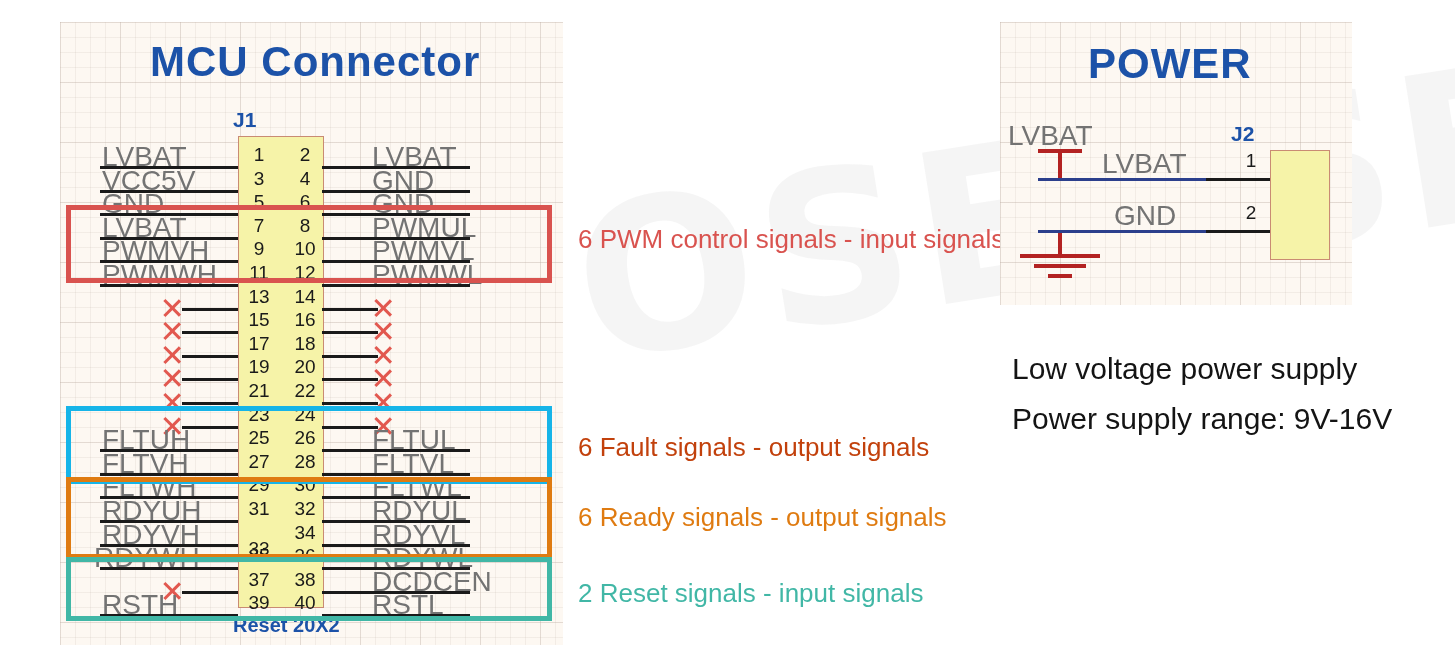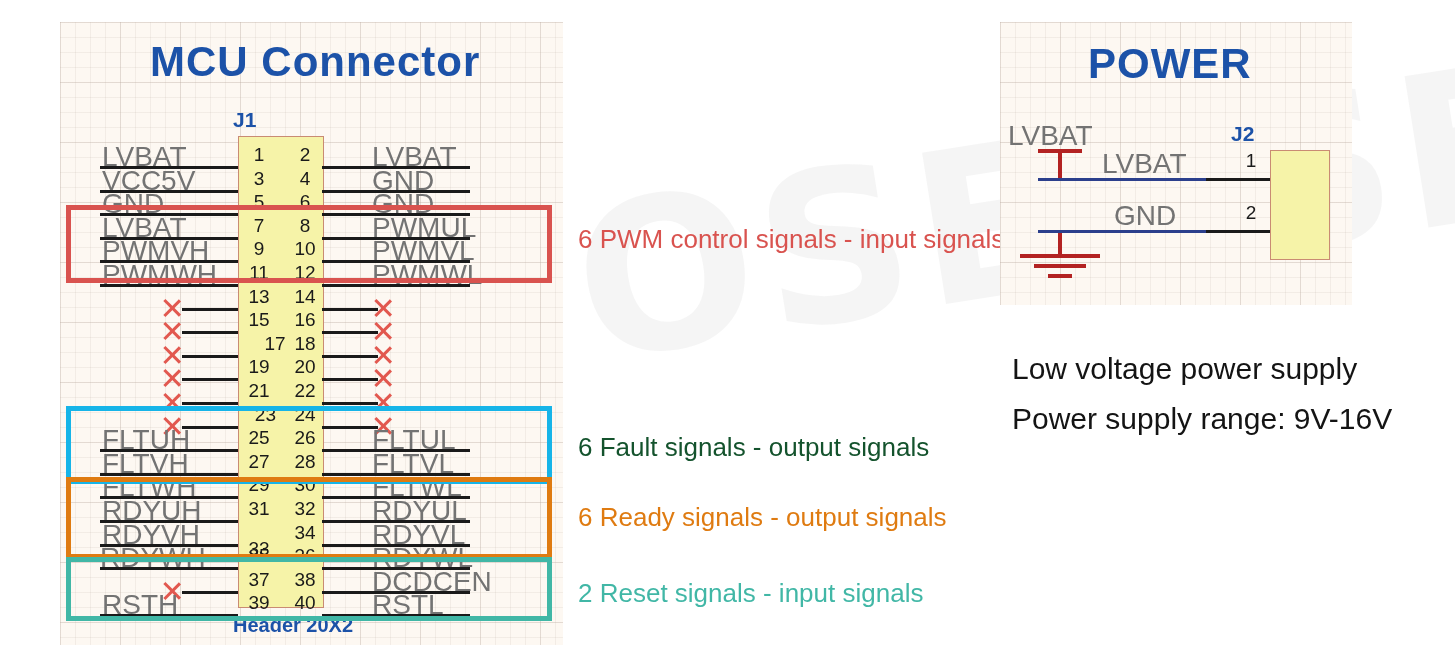--- a/index.html
+++ b/index.html
@@ -98,21 +98,21 @@
   .hl-cyan  {border:5px solid #16b4e8;}
   .hl-orange{border:5px solid #df7b11;}
   .hl-teal  {border:5px solid #41b7a6;}
 
   
   .anno{
     position:absolute;font-size:26px;white-space:nowrap;
     font-family:"Liberation Sans",sans-serif;
   }
   #anno-pwm  {left:578px;top:224px;color:#d9534f;}
-  #anno-fault{left:578px;top:432px;color:#14532d;}
+  #anno-fault{left:578px;top:432px;color:#c2410c;}
   #anno-ready{left:578px;top:502px;color:#df7b11;}
   #anno-reset{left:578px;top:578px;color:#41b7a6;}
 
   .note{
     position:absolute;font-size:30px;color:#141414;white-space:nowrap;
     font-family:"Liberation Sans",sans-serif;
   }
   #note-1{left:1012px;top:352px;}
   #note-2{left:1012px;top:402px;}
 
@@ -128,21 +128,21 @@
 </div>
 
 <div class="grid-panel" id="mcu-panel"></div>
 
 <div class="sheet-title" id="mcu-title">MCU  Connector</div>
 
 <div class="ref-des" id="j1-ref">J1</div>
 
 <div class="conn-body" id="j1-body"></div>
 
-<div class="part-name" id="j1-part">Header 20X2</div>
+<div class="part-name" id="j1-part">Reset 20X2</div>
 
 <div id="j1-pins-layer">
     <div class="pin-num pin-odd" style="top: 144px;">1</div>
     <div class="pin-num pin-even" style="top: 144px;">2</div>
     <div class="wire" style="left: 100px; top: 166px; width: 138px;"></div>
     <div class="net" style="left: 102px; top: 141px;">LVBAT</div>
     <div class="wire" style="left: 322px; top: 166px; width: 148px;"></div>
     <div class="net net-r" style="left: 372px; top: 141px;">LVBAT</div>
     <div class="pin-num pin-odd" style="top: 167.6px;">3</div>
     <div class="pin-num pin-even" style="top: 167.6px;">4</div>
@@ -179,39 +179,39 @@
     <div class="wire" style="left: 182px; top: 307.6px; width: 56px;"></div>
     <div class="nc" style="left: 161px; top: 296.6px;"></div>
     <div class="wire" style="left: 322px; top: 307.6px; width: 56px;"></div>
     <div class="nc" style="left: 372px; top: 296.6px;"></div>
     <div class="pin-num pin-odd" style="top: 309.2px;">15</div>
     <div class="pin-num pin-even" style="top: 309.2px;">16</div>
     <div class="wire" style="left: 182px; top: 331.2px; width: 56px;"></div>
     <div class="nc" style="left: 161px; top: 320.2px;"></div>
     <div class="wire" style="left: 322px; top: 331.2px; width: 56px;"></div>
     <div class="nc" style="left: 372px; top: 320.2px;"></div>
-    <div class="pin-num pin-odd" style="top: 332.8px; margin-left: 16px;">17</div>
+    <div class="pin-num pin-odd" style="top: 332.8px;">17</div>
     <div class="pin-num pin-even" style="top: 332.8px;">18</div>
     <div class="wire" style="left: 182px; top: 354.8px; width: 56px;"></div>
     <div class="nc" style="left: 161px; top: 343.8px;"></div>
     <div class="wire" style="left: 322px; top: 354.8px; width: 56px;"></div>
     <div class="nc" style="left: 372px; top: 343.8px;"></div>
     <div class="pin-num pin-odd" style="top: 356.4px;">19</div>
     <div class="pin-num pin-even" style="top: 356.4px;">20</div>
     <div class="wire" style="left: 182px; top: 378.4px; width: 56px;"></div>
     <div class="nc" style="left: 161px; top: 367.4px;"></div>
     <div class="wire" style="left: 322px; top: 378.4px; width: 56px;"></div>
     <div class="nc" style="left: 372px; top: 367.4px;"></div>
     <div class="pin-num pin-odd" style="top: 380px;">21</div>
     <div class="pin-num pin-even" style="top: 380px;">22</div>
     <div class="wire" style="left: 182px; top: 402px; width: 56px;"></div>
     <div class="nc" style="left: 161px; top: 391px;"></div>
     <div class="wire" style="left: 322px; top: 402px; width: 56px;"></div>
     <div class="nc" style="left: 372px; top: 391px;"></div>
-    <div class="pin-num pin-odd" style="top: 403.6px; text-align: right;">23</div>
+    <div class="pin-num pin-odd" style="top: 403.6px;">23</div>
     <div class="pin-num pin-even" style="top: 403.6px;">24</div>
     <div class="wire" style="left: 182px; top: 425.6px; width: 56px;"></div>
     <div class="nc" style="left: 161px; top: 414.6px;"></div>
     <div class="wire" style="left: 322px; top: 425.6px; width: 56px;"></div>
     <div class="nc" style="left: 372px; top: 414.6px;"></div>
     <div class="pin-num pin-odd" style="top: 427.2px;">25</div>
     <div class="pin-num pin-even" style="top: 427.2px;">26</div>
     <div class="wire" style="left: 100px; top: 449.2px; width: 138px;"></div>
     <div class="net" style="left: 102px; top: 424.2px;">FLTUH</div>
     <div class="wire" style="left: 322px; top: 449.2px; width: 148px;"></div>
@@ -236,21 +236,21 @@
     <div class="net net-r" style="left: 372px; top: 495px;">RDYUL</div>
     <div class="pin-num pin-odd" style="top: 521.6px; margin-top: 16px;">33</div>
     <div class="pin-num pin-even" style="top: 521.6px;">34</div>
     <div class="wire" style="left: 100px; top: 543.6px; width: 138px;"></div>
     <div class="net" style="left: 102px; top: 518.6px;">RDYVH</div>
     <div class="wire" style="left: 322px; top: 543.6px; width: 148px;"></div>
     <div class="net net-r" style="left: 372px; top: 518.6px;">RDYVL</div>
     <div class="pin-num pin-odd" style="top: 545.2px;">35</div>
     <div class="pin-num pin-even" style="top: 545.2px;">36</div>
     <div class="wire" style="left: 100px; top: 567.2px; width: 138px;"></div>
-    <div class="net" style="left: 100px; top: 542.2px;">RDYWH</div>
+    <div class="net" style="left: 94px; top: 542.2px;">RDYWH</div>
     <div class="wire" style="left: 322px; top: 567.2px; width: 148px;"></div>
     <div class="net net-r" style="left: 372px; top: 542.2px;">RDYWL</div>
     <div class="pin-num pin-odd" style="top: 568.8px;">37</div>
     <div class="pin-num pin-even" style="top: 568.8px;">38</div>
     <div class="wire" style="left: 182px; top: 590.8px; width: 56px;"></div>
     <div class="nc" style="left: 161px; top: 579.8px;"></div>
     <div class="wire" style="left: 322px; top: 590.8px; width: 148px;"></div>
     <div class="net net-r" style="left: 372px; top: 565.8px;">DCDCEN</div>
     <div class="pin-num pin-odd" style="top: 592.4px;">39</div>
     <div class="pin-num pin-even" style="top: 592.4px;">40</div>

